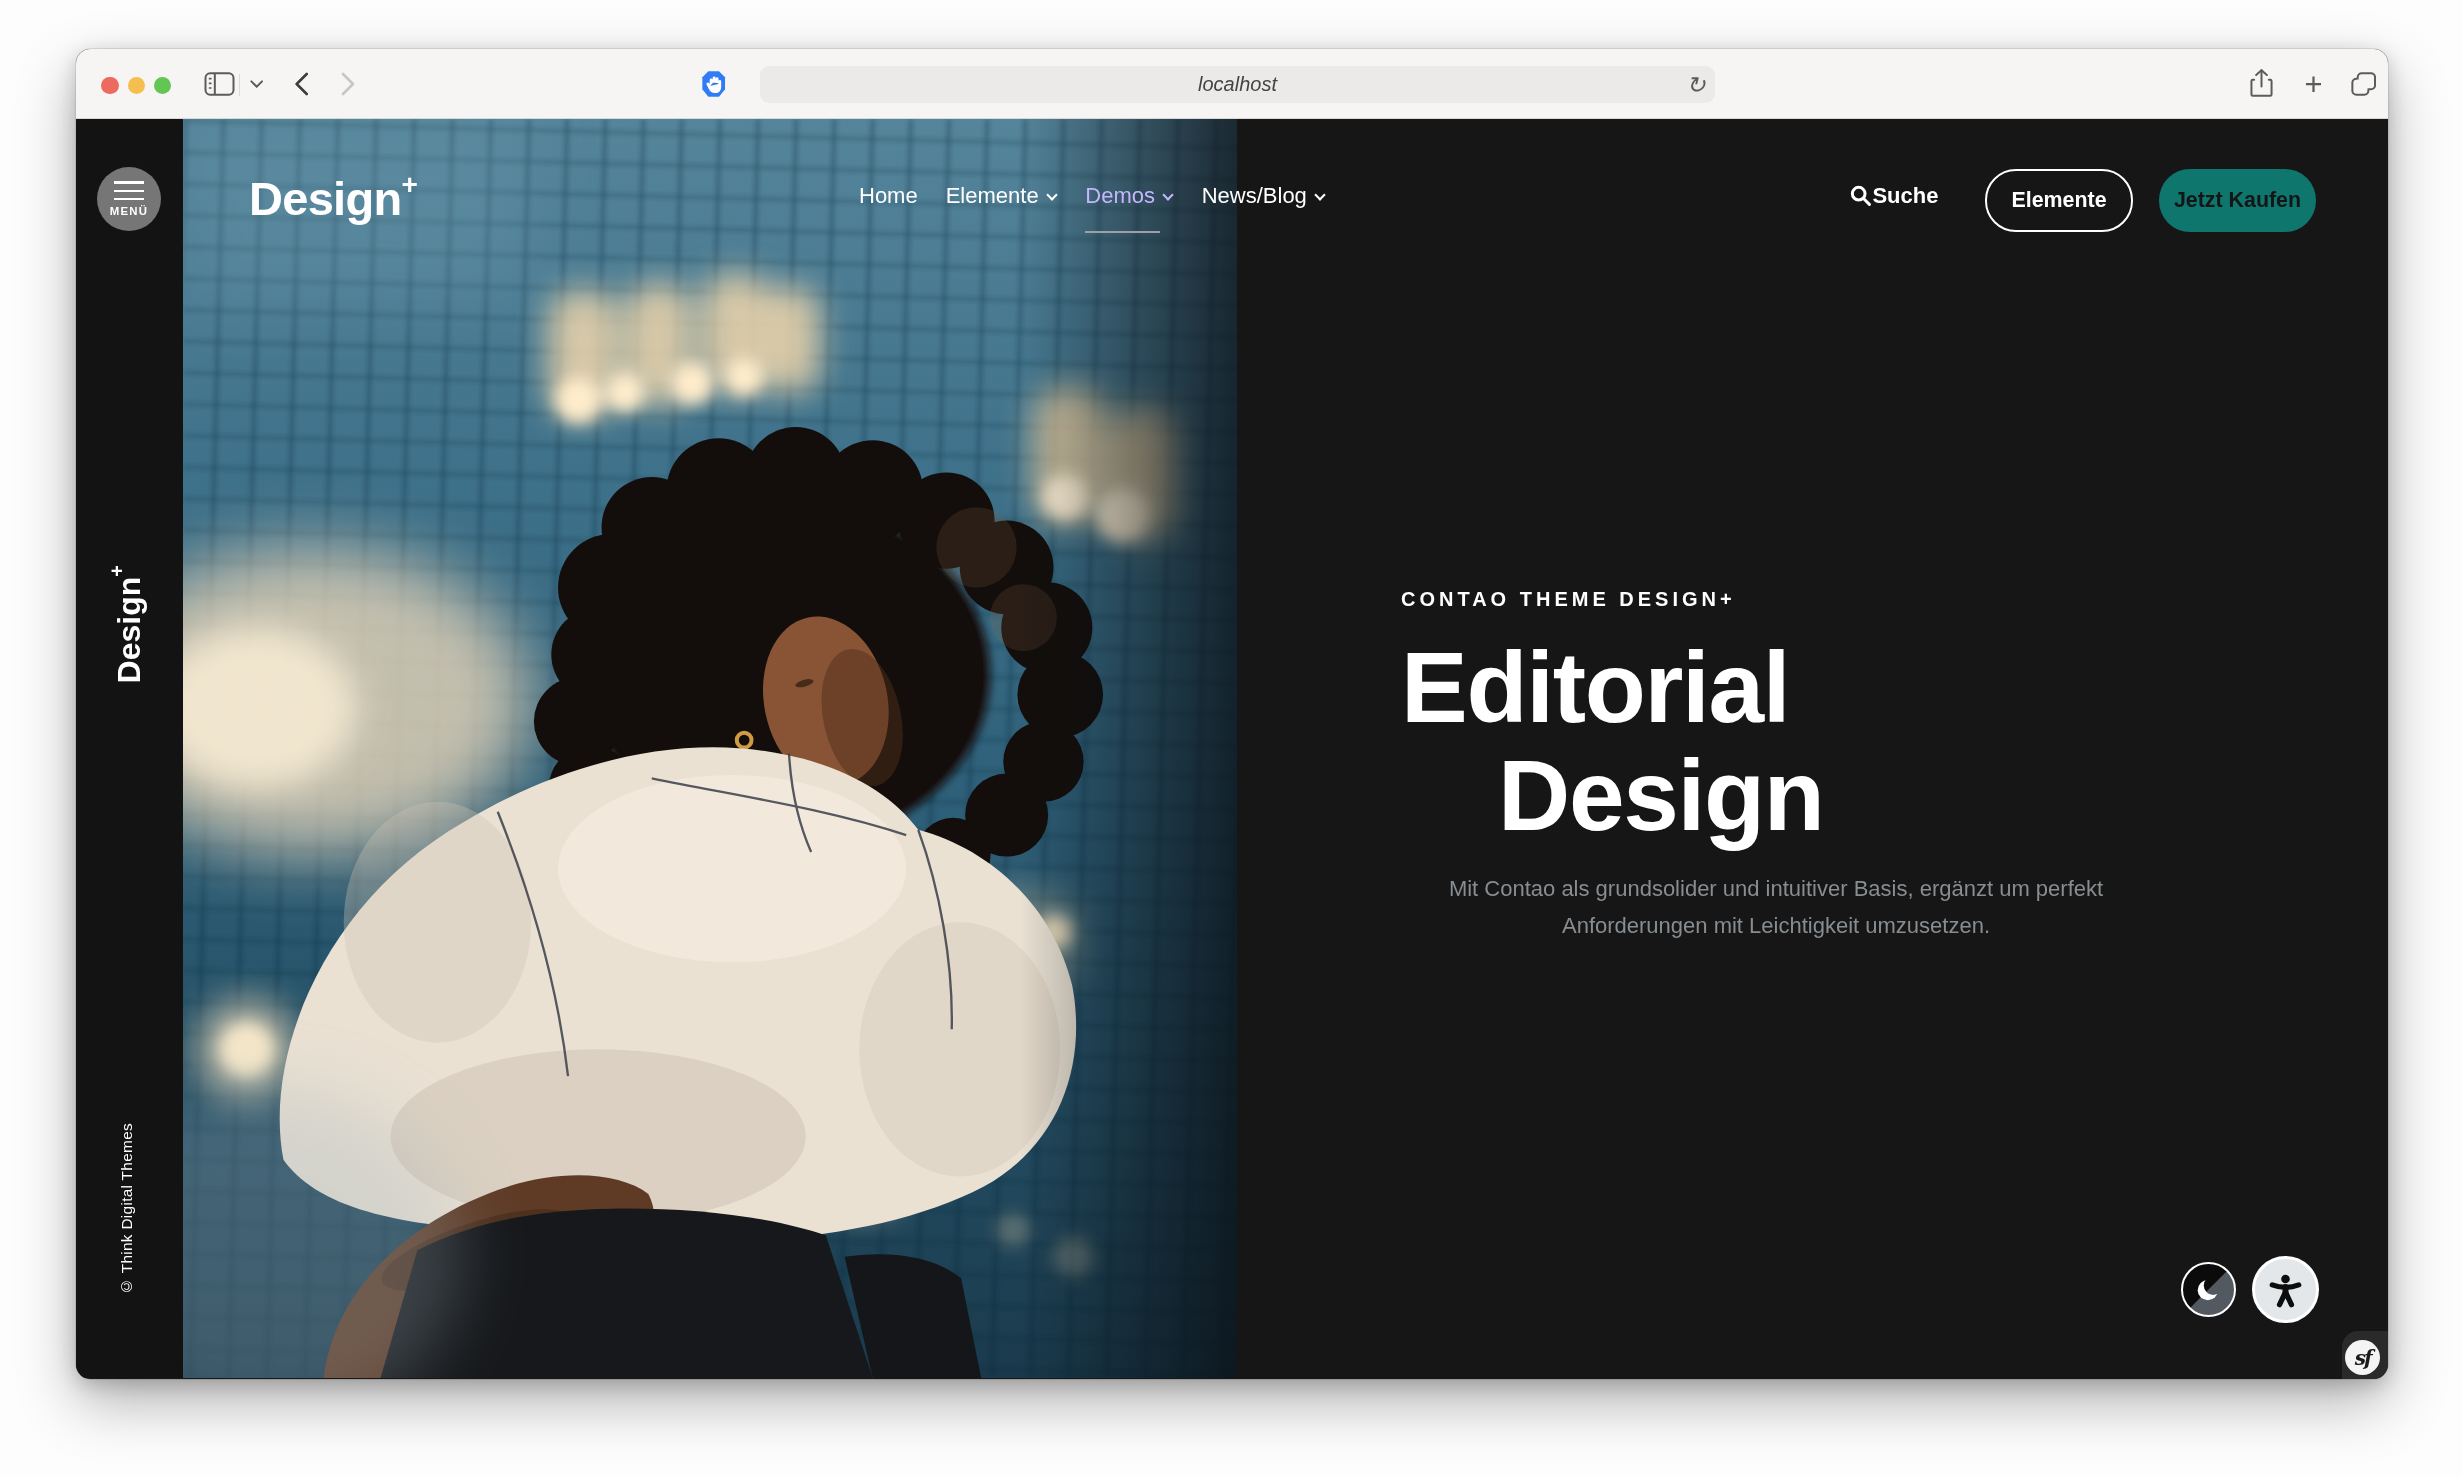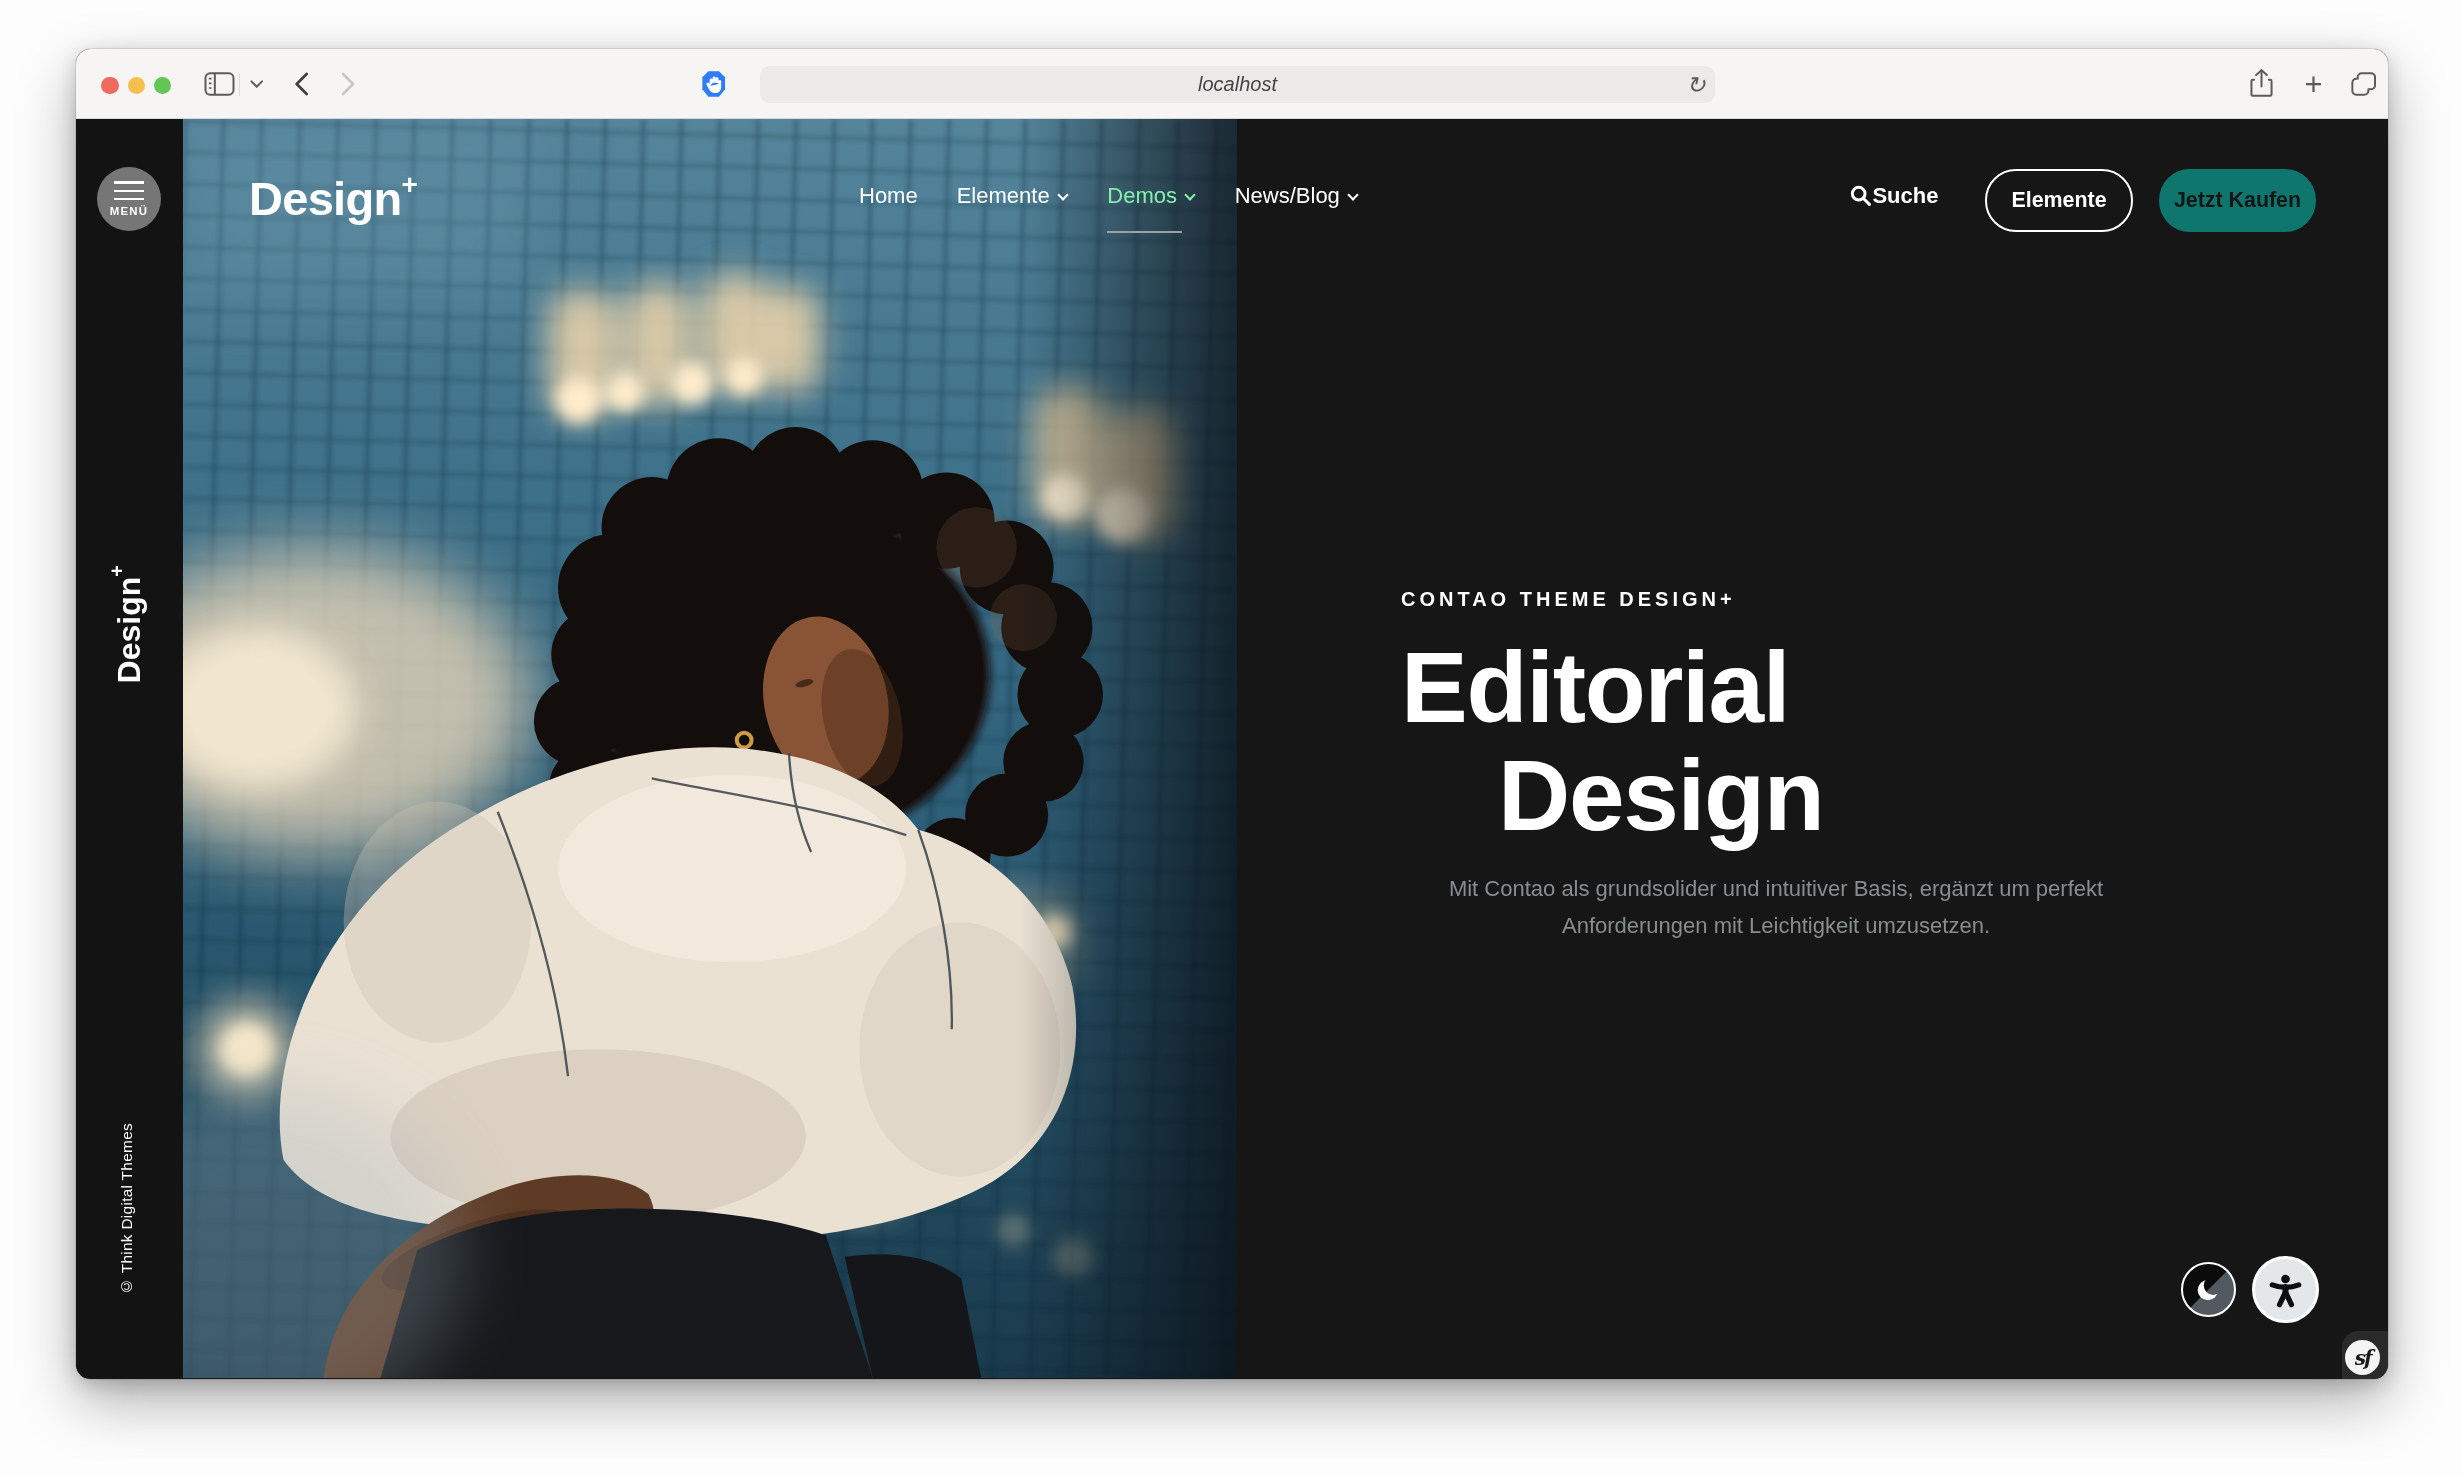--- a/index.html
+++ b/index.html
@@ -49,23 +49,23 @@
   .rail-brand sup { font-size:20px; }
   .rail-copy  { left:42px; top:1004px; font-size:15.4px; font-weight:400; letter-spacing:0.3px; }
 
   
   .photo { position:absolute; left:107px; top:0; width:1054px; height:1259px; overflow:hidden; }
   .photo svg { display:block; width:1054px; height:1259px; }
 
   
   .site-logo { position:absolute; left:173px; top:56px; color:#fff; font-size:47px; font-weight:700; letter-spacing:-0.7px; line-height:1; }
   .site-logo sup { font-size:28px; position:relative; top:-4px; }
-  .nav { position:absolute; left:783px; top:64px; display:flex; gap:39px; align-items:center; }
+  .nav { position:absolute; left:783px; top:64px; display:flex; gap:28px; align-items:center; }
   .nav-item { position:relative; display:flex; align-items:center; gap:8px; color:#fff; font-size:22px; font-weight:500; cursor:pointer; }
-  .nav-item.muted { color:#86efac; }
+  .nav-item.muted { color:#c4b5fd; }
   .chev { width:10.7px; height:10.7px; position:relative; top:-2px; flex:0 0 auto; }
   .chev::after { content:""; position:absolute; left:1.3px; top:2.7px; width:6px; height:6px;
     border-right:2px solid currentColor; border-bottom:2px solid currentColor; transform:rotate(45deg); }
   .nav-underline { position:absolute; left:0; top:48px; width:75px; height:2px; background:#9aa0a3; }
   .hdr-search { position:absolute; left:1774px; top:64px; display:flex; align-items:center; gap:1px; color:#fff; font-size:22px; font-weight:600; cursor:pointer; }
   .pill { position:absolute; top:50px; height:63px; border-radius:31px; display:flex; align-items:center; justify-content:center; font-size:21.4px; font-weight:600; cursor:pointer; }
   .pill-outline { left:1909px; width:148px; border:2px solid #fff; color:#fff; background:transparent; }
   .pill-solid { left:2083px; width:157px; color:#131517; }
 
   

